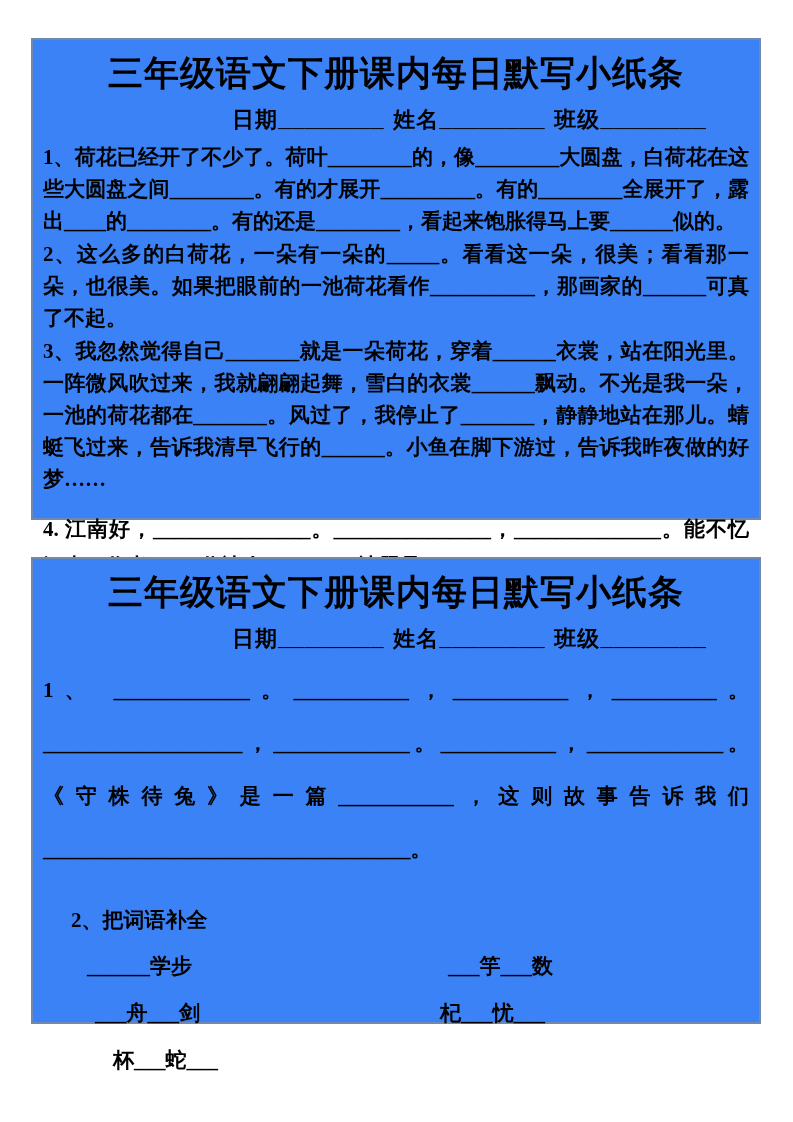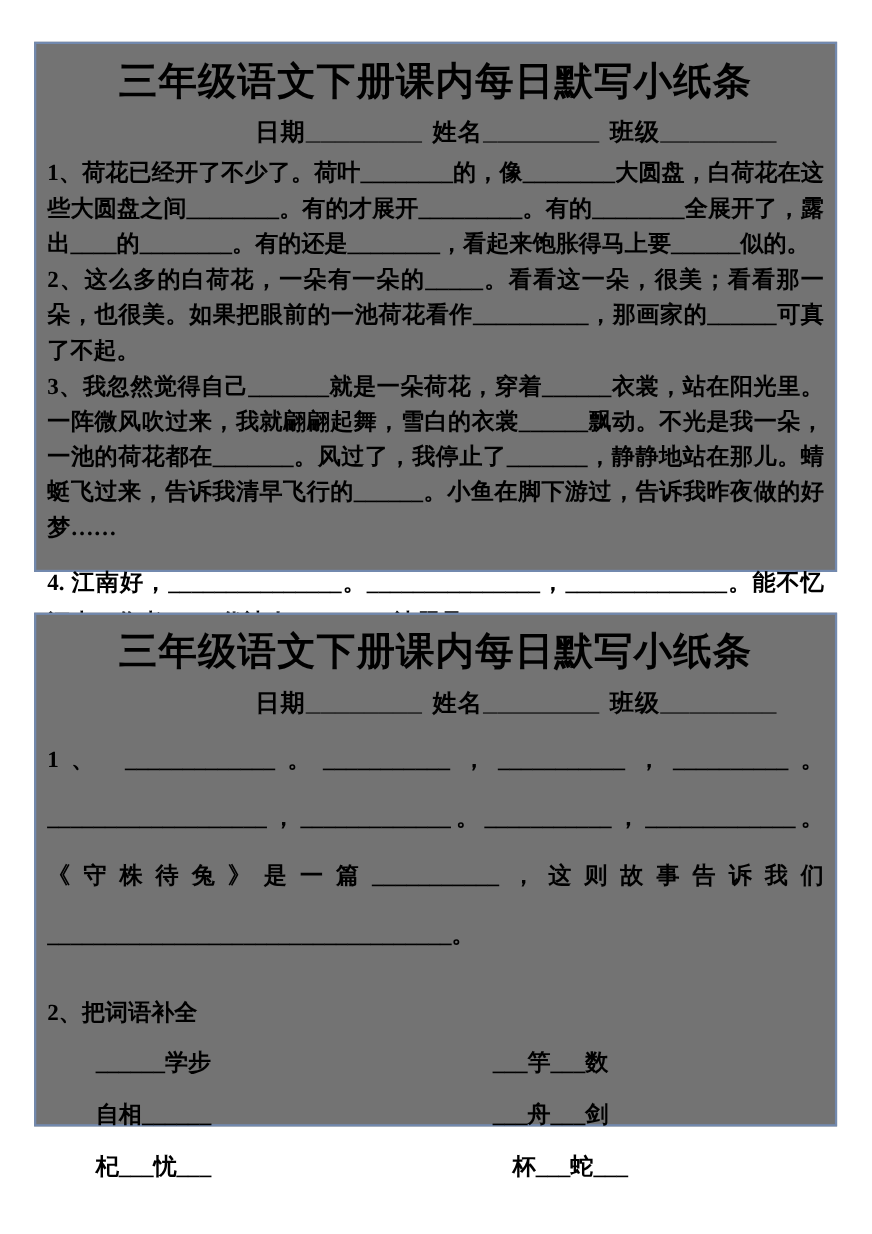--- a/index.html
+++ b/index.html
@@ -17,21 +17,21 @@
     width: 793px;
     height: 1122px;
     background: #ffffff;
   }
   .card {
     position: absolute;
     left: 31px;
     width: 730px;
     box-sizing: border-box;
     border: 2px solid #7289ae;
-    background: #737373;
+    background: #3b82f6;
     padding: 4px 10px 6px 10px;
   }
   .card.first  { top: 38px;  height: 482px; }
   .card.second { top: 557px; height: 467px; }
 
   .title {
     text-align: center;
     font-size: 35px;
     font-weight: bold;
     letter-spacing: 1px;
@@ -66,20 +66,21 @@
     font-size: 21px;
     font-weight: bold;
     line-height: 53px;
     text-align: justify;
     margin-top: 10px;
   }
   .item2-label {
     font-size: 21px;
     font-weight: bold;
     margin-top: 30px;
+    margin-left: 28px;
   }
   .word-grid {
     display: grid;
     grid-template-columns: 1fr 1fr;
     row-gap: 15px;
     margin-top: 16px;
     font-size: 21px;
     font-weight: bold;
     line-height: 32px;
   }
@@ -110,20 +111,19 @@
     <div class="dateline">
       <span class="pair"><span class="lbl">日期</span><span class="blank">________</span></span>
       <span class="pair"><span class="lbl">姓名</span><span class="blank">________</span></span>
       <span class="pair"><span class="lbl">班级</span><span class="blank">________</span></span>
     </div>
     <div class="para-wide">1、 _____________。___________，___________，__________。___________________，_____________。___________，_____________。《守株待兔》是一篇___________，这则故事告诉我们___________________________________。</div>
     <div class="item2-label">2、把词语补全</div>
     <div class="word-grid">
       <div class="cell c0">______学步</div>
       <div class="cell c1">___竽___数</div>
-      <div class="cell c0">自相______</div>
       <div class="cell c1">___舟___剑</div>
       <div class="cell c0">杞___忧___</div>
       <div class="cell c2">杯___蛇___</div>
     </div>
   </div>
 
 </div>
 
 </body></html>

